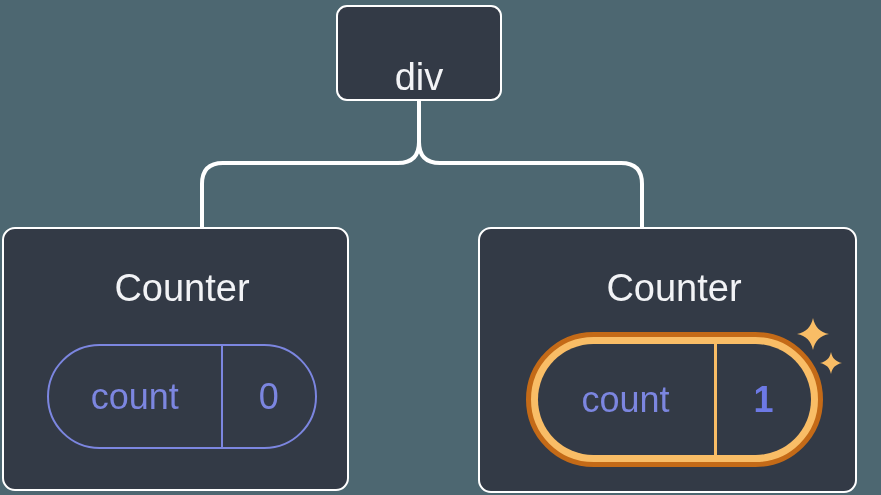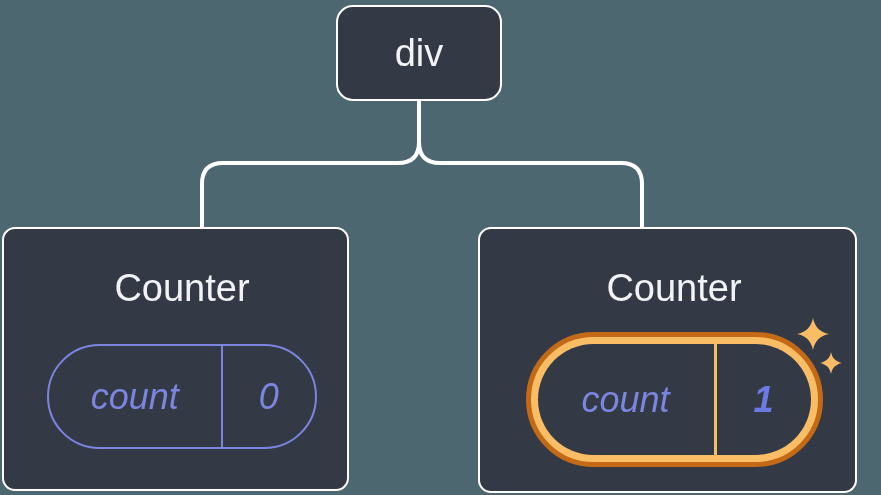--- a/index.html
+++ b/index.html
@@ -29,23 +29,23 @@
     background: var(--node_fill, #333a46);
     border: 2.5px solid var(--node_border, #ffffff);
     box-sizing: border-box;
   }
 
   .node-root {
     left: 336px;
     top: 5px;
     width: 166px;
     height: 96px;
-    border-radius: 17px;
+    border-radius: 11px;
     display: flex;
-    align-items: center;
+    align-items: flex-end;
     justify-content: center;
   }
   .node-root-label {
     color: var(--title_text, #f2f3f6);
     font-size: 38px;
   }
 
   .counter {
     border-radius: 13px;
     display: flex;
@@ -72,21 +72,20 @@
     width: 270px;
     height: 105px;
     border: 2px solid var(--purple, #7c86e0);
   }
   .cell {
     display: flex;
     align-items: center;
     justify-content: center;
     font-size: 36px;
     color: var(--purple, #7c86e0);
-    font-style: italic;
   }
   .cell-key { flex: 0 0 64.5%; border-right: 2px solid var(--purple, #7c86e0); }
   .cell-val { flex: 1; }
 
   .pill-ring {
     margin-top: 22px;
     width: 297px;
     height: 135px;
     box-sizing: border-box;
     border: 5px solid var(--gold_dark, #c46a17);

